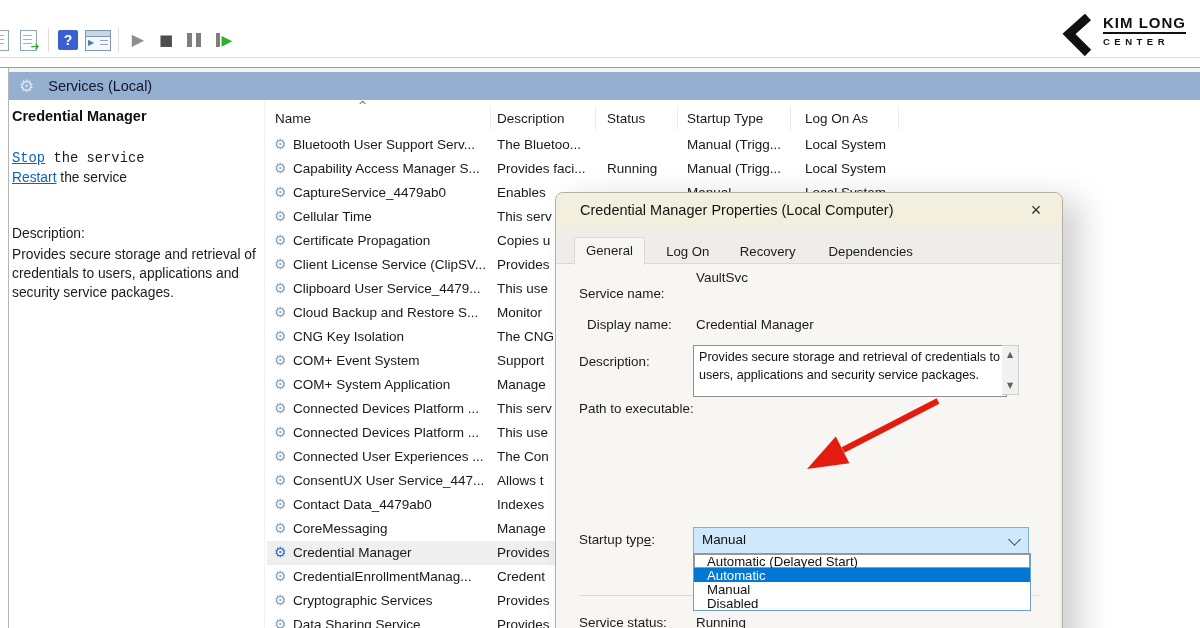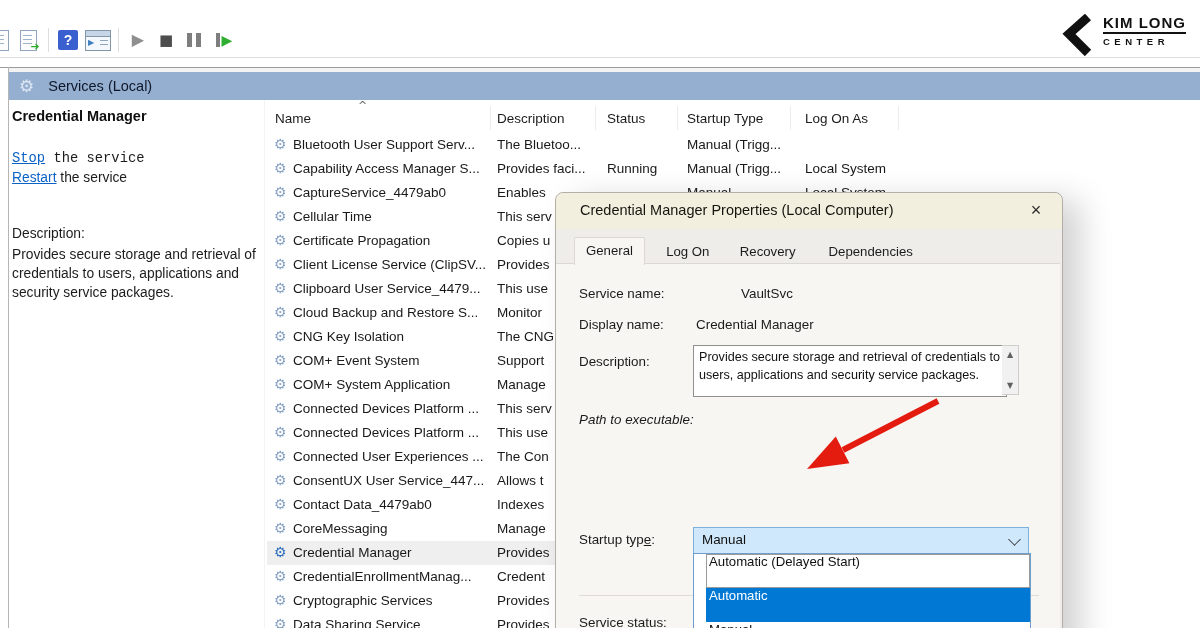--- a/index.html
+++ b/index.html
@@ -61,41 +61,41 @@
   #rows{left:265px;top:133px;width:935px;height:520px;}
   .row{position:relative;width:935px;height:24px;}
   .row.sel .hl{position:absolute;left:2px;top:0;width:631px;height:24px;background:#efefef;}
   .cell{position:absolute;top:4px;font-size:13.5px;color:#191919;white-space:nowrap;overflow:hidden;}
   .gear{position:absolute;left:9px;top:3px;font-size:14px;color:#87a3c3;font-family:"DejaVu Sans",sans-serif;}
   .row.sel .gear{color:#2e6fc0;}
   .c-name{left:28px;width:198px;}
   .c-desc{left:232px;width:106px;}
   .c-status{left:342px;width:76px;}
   .c-startup{left:422px;width:114px;}
-  .c-logon{left:540px;width:120px;margin-top:24px;}
+  .c-logon{left:540px;width:120px;}
 
   
   #dialog{left:555px;top:192px;width:506px;height:470px;background:#efedea;border:1px solid #b3aea6;border-radius:8px 8px 0 0;box-shadow:18px 8px 32px rgba(0,0,0,0.18);}
   #dlg-titlebar{left:0;top:0;width:100%;height:36px;background:#f3efdf;border-radius:8px 8px 0 0;}
   #dlg-title{left:24px;top:9px;font-size:14.5px;color:#15150f;}
   #dlg-close{right:14px;top:5px;font-size:18px;color:#2b2b2b;width:24px;height:24px;text-align:center;line-height:24px;}
   #dlg-tabs{left:0;top:44px;width:100%;height:27px;}
   .tab{position:absolute;top:3px;height:24px;padding:0 11px;font-size:13.2px;color:#1c1c1c;line-height:24px;}
   .tab.active{top:0;height:27px;line-height:26px;background:#f7f6f3;border:1px solid #dcd9d4;border-bottom:none;border-radius:2px 2px 0 0;z-index:3;}
   #dlg-page{left:0;top:70px;width:504px;height:400px;background:#f7f6f3;border-top:1px solid #dcd9d4;}
   .dlabel{position:absolute;font-size:13.4px;color:#1b1b1b;}
   .dvalue{position:absolute;font-size:13.4px;color:#1b1b1b;}
   #dlg-desc-box{left:137px;top:81px;width:302px;height:46px;background:#fff;border:1px solid #918f8b;font-size:12.6px;color:#111;padding:2px 5px;line-height:18px;overflow:hidden;}
   #dlg-desc-scroll{left:446px;top:81px;width:16px;height:48px;background:#f1f1f1;border:1px solid #d0cecb;border-left:none;}
   #dlg-desc-scroll .sa{position:absolute;left:0;width:100%;text-align:center;font-size:8px;color:#606060;font-family:"DejaVu Sans",sans-serif;}
   #combo{left:137px;top:263px;width:334px;height:25px;background:#cfe8fc;border:1px solid #7fb0da;}
   #combo .cv{position:absolute;left:8px;top:4px;font-size:13.4px;color:#101010;}
   #combo .chev{position:absolute;right:9px;top:7px;width:8px;height:8px;border-right:1.6px solid #44474a;border-bottom:1.6px solid #44474a;transform:rotate(45deg);}
   #dd-list{left:137px;top:289px;width:336px;background:#fff;border:1px solid #6d9ece;z-index:6;}
-  .opt{position:relative;height:34px;line-height:16.5px;font-size:13.2px;color:#101010;padding-left:3px;white-space:nowrap;margin-left:12px;}
+  .opt{position:relative;height:14px;line-height:16.5px;font-size:13.2px;color:#101010;padding-left:13px;white-space:nowrap;}
   .opt.boxed{box-shadow:inset 0 0 0 1px #9a9a9a;}
   .opt.hl{background:#0078d4;color:#fff;}
   #dlg-sep{left:23px;top:331px;width:460px;height:1px;background:#dedbd6;z-index:1;}
   .dbtn .u, .u{text-decoration:underline;}
 
   
   #arrow-overlay{left:0;top:0;width:1200px;height:628px;pointer-events:none;z-index:50;}
 </style>
 </head>
 <body>
@@ -373,33 +373,33 @@
         <span class="tab" style="left: 172.8px;">Recovery</span>
         <span class="tab" style="left: 261.6px;">Dependencies</span>
       </div>
     <div id="dlg-titlebar" class="abs">
       <div id="dlg-title" class="abs">Credential Manager Properties (Local Computer)</div>
       <div id="dlg-close" class="abs">×</div>
     </div>
     <div id="dlg-page" class="abs">
 
       <span class="dlabel" style="left:23px;top:22px;">Service name:</span>
-      <span class="dvalue" style="left:140px;top:22px;margin-left:45px;">VaultSvc</span>
-
-      <span class="dlabel" style="left:23px;top:53px;">Display name:</span>
+      <span class="dvalue" style="left:140px;top:6px;">VaultSvc</span>
+
+      <span class="dlabel" style="left:31px;top:53px;">Display name:</span>
       <span class="dvalue" style="left:140px;top:53px;">Credential Manager</span>
 
       <span class="dlabel" style="left:23px;top:90px;">Description:</span>
       <div id="dlg-desc-box" class="abs">Provides secure storage and retrieval of credentials to users, applications and security service packages.</div>
       <div id="dlg-desc-scroll" class="abs">
         <span class="sa" style="top:4px;">▲</span>
         <span class="sa" style="bottom:4px;">▼</span>
       </div>
 
-      <span class="dlabel" style="left:23px;top:148px;font-style:italic;">Path to executable:</span>
+      <span class="dlabel" style="left:23px;top:137px;">Path to executable:</span>
 
       <span class="dlabel" id="startup-label" style="left:23px;top:268px;"><span>Startup typ</span><span class="u">e</span><span>:</span></span>
       <div id="combo" class="abs">
         <span class="cv">Manual</span>
         <span class="chev"></span>
       </div>
       <div id="dd-list" class="abs">
           <div class="opt boxed">Automatic (Delayed Start)</div>
           <div class="opt hl">Automatic</div>
           <div class="opt">Manual</div>

